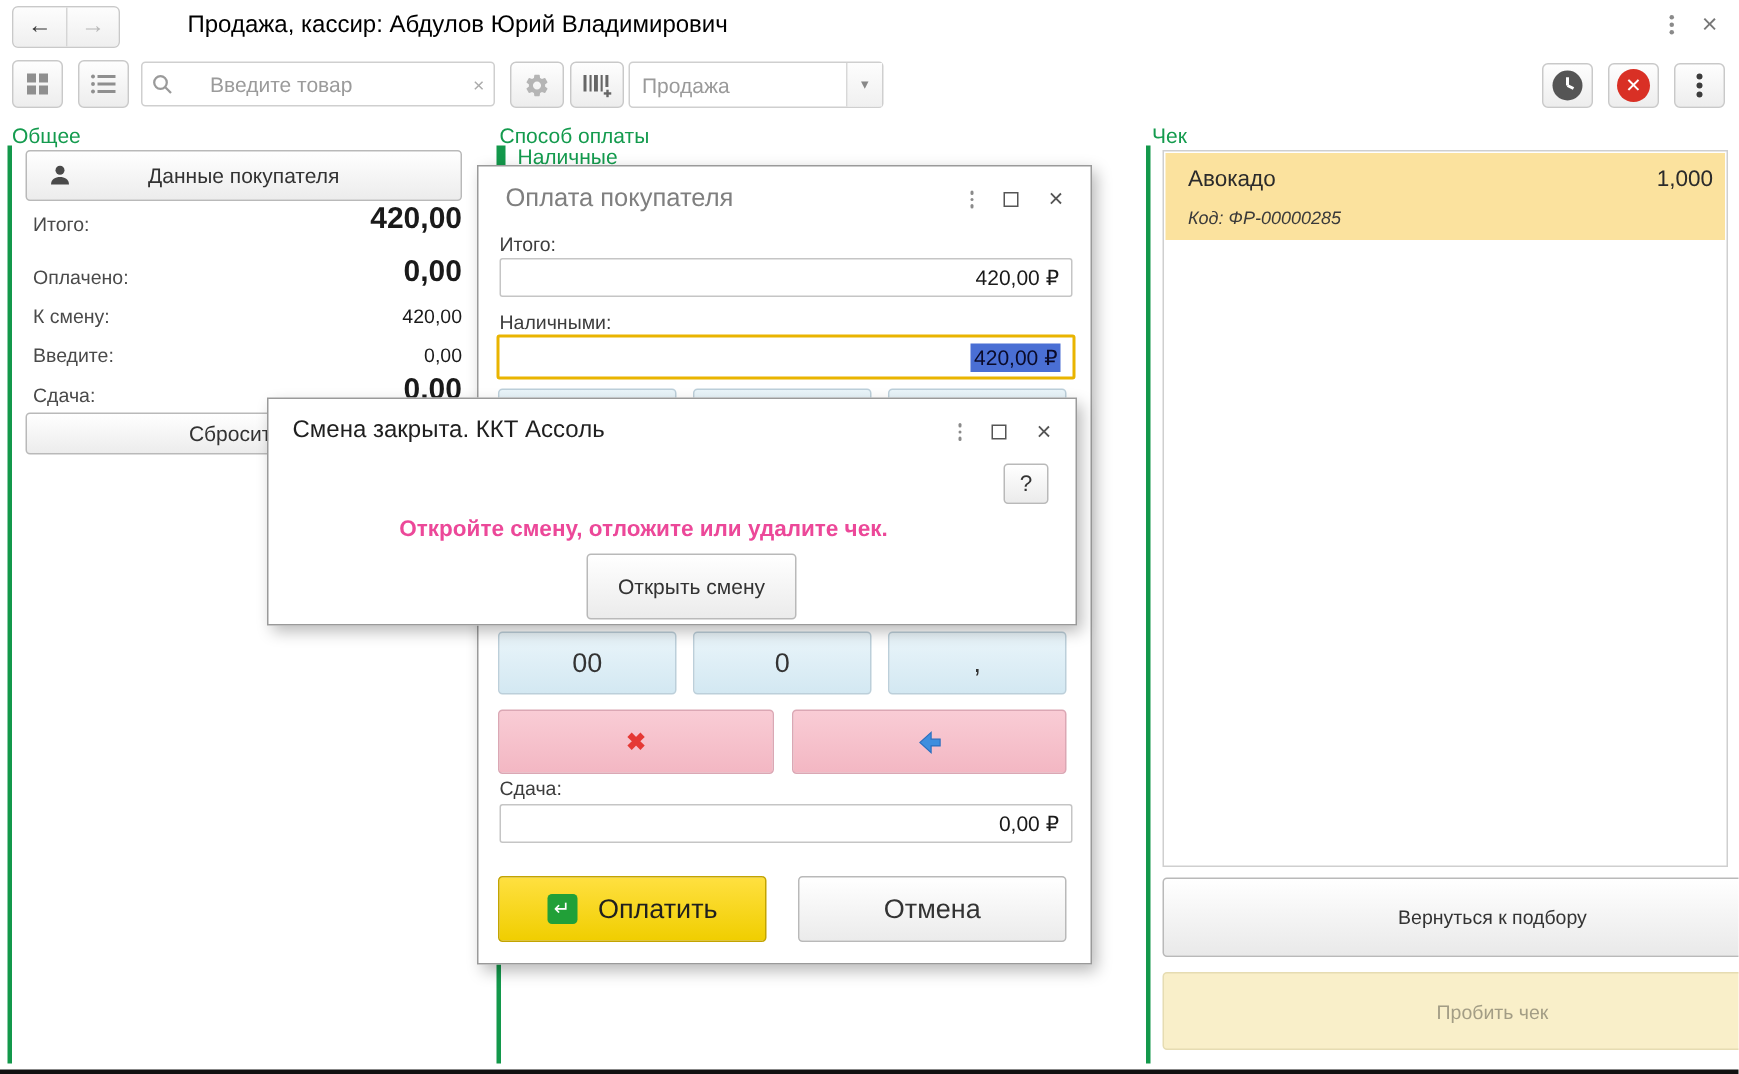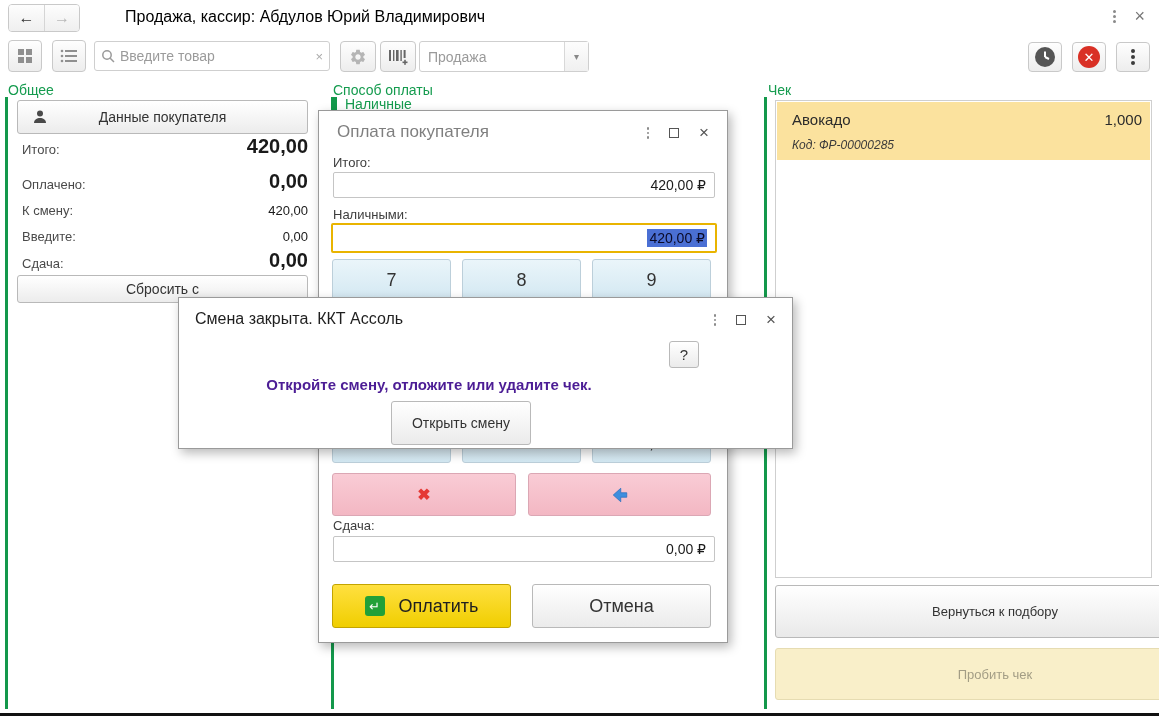--- a/index.html
+++ b/index.html
@@ -18,21 +18,21 @@
   .navbtn + .navbtn { border-left:1px solid #d5d5d5; }
   .page-title { position:absolute; left:125px; top:8px; font-size:16px; color:#000; white-space:nowrap; }
   .tb-right { position:absolute; right:14px; top:9px; display:flex; gap:18px; align-items:center; }
   .glyph-close { font-size:18px; color:#777; line-height:14px; }
   .vdots { display:flex; flex-direction:column; gap:2px; align-items:center; }
   .vdots i { width:3px; height:3px; background:#8a8a8a; border-radius:50%; }
 
   
   .toolbtn { position:absolute; top:40px; height:32px; border:1px solid #c9c9c9; border-radius:4px; background:linear-gradient(#fefefe,#ededed); display:flex; align-items:center; justify-content:center; }
   .search-box { position:absolute; left:94px; top:41px; width:236px; height:30px; border:1px solid #cfcfcf; border-radius:3px; background:#fff; display:flex; align-items:center; padding:0 6px; }
-  .search-box input { border:none; outline:none; flex:1; font-size:14px; color:#000000; font-family:inherit; min-width:0; }
+  .search-box input { border:none; outline:none; flex:1; font-size:14px; color:#000000; font-family:inherit; min-width:0;margin-left:20px; }
   .search-box input::placeholder { color:#9b9b9b; }
   .combo { position:absolute; left:419px; top:41px; width:170px; height:31px; border:1px solid #cfcfcf; border-radius:3px; background:#fff; display:flex; align-items:center; }
   .combo .val { flex:1; padding-left:8px; font-size:14px; color:#9a9a9a; }
   .combo .dd { width:24px; height:100%; border-left:1px solid #d8d8d8; background:linear-gradient(#fdfdfd,#f0f0f0); display:flex; align-items:center; justify-content:center; color:#888; font-size:10px; }
   .rt-btn { position:absolute; top:42px; width:34px; height:30px; border:1px solid #c9c9c9; border-radius:4px; background:linear-gradient(#fefefe,#ededed); display:flex; align-items:center; justify-content:center; }
   .redcircle { width:22px; height:22px; border-radius:50%; background:#d93025; color:#fff; font-size:13px; font-weight:bold; display:flex; align-items:center; justify-content:center; }
   .kebab i { width:4px; height:4px; background:#3c3c3c; border-radius:50%; display:block; margin:2px auto; }
 
   
   .col-header { position:absolute; font-size:14px; color:#149b4e; white-space:nowrap; }
@@ -65,21 +65,21 @@
   .closex { font-size:17px; color:#555; line-height:12px; }
   .fld-label { position:absolute; font-size:13px; color:#3d3d3d; }
   .fld { position:absolute; height:26px; border:1px solid #c5c5c5; border-radius:2px; background:#fff; display:flex; align-items:center; justify-content:flex-end; padding:0 8px; font-size:14px; color:#1a1a1a; }
   .fld.focused { border:2px solid #e9b400; height:30px; }
   .sel { background:#4a6fd4; color:#0a0a28; padding:1px 2px; }
   .np { position:absolute; height:42px; border:1px solid #bccfda; border-radius:3px; background:linear-gradient(#eaf5fa,#d3e8f2); font-size:18px; color:#333; display:flex; align-items:center; justify-content:center; font-family:inherit; }
   .np-pink { position:absolute; height:43px; border:1px solid #dba7b4; border-radius:3px; background:linear-gradient(#f9ccd5,#f3b7c3); display:flex; align-items:center; justify-content:center; }
   .ybtn { border:1px solid #c3a400; border-radius:3px; background:linear-gradient(#ffe040,#f0ce00); font-size:16px; color:#1f1f1f; display:flex; align-items:center; justify-content:center; font-family:inherit; }
   .wbtn { border:1px solid #b9b9b9; border-radius:3px; background:linear-gradient(#ffffff,#ebebeb); font-size:16px; color:#333; display:flex; align-items:center; justify-content:center; font-family:inherit; }
   .enter-ico { width:20px; height:20px; border-radius:3px; background:#21a038; color:#fff; font-size:13px; display:flex; align-items:center; justify-content:center; margin-right:14px; }
-  .msg-bold { position:absolute; font-size:15px; font-weight:bold; color:#4c1d95; text-align:center; }
+  .msg-bold { position:absolute; font-size:15px; font-weight:bold; color:#ec4899; text-align:center; }
   .default-frame { outline:2px solid #f2d00e; outline-offset:1px; }
 </style>
 </head>
 <body>
 
 <div class="titlebar">
   <div class="navgroup">
     <div class="navbtn">
         <span style="color:#333;">←</span>
       </div>
@@ -275,21 +275,21 @@
 
   <button class="ybtn abs" style="left:13px; top:473px; width:179px; height:44px; font-size:18px;">
     <span class="enter-ico">↵</span>
     <span>Оплатить</span>
   </button>
   <button class="wbtn abs" style="left:213px; top:473px; width:179px; height:44px; font-size:18px;">
     <span>Отмена</span>
   </button>
 </div>
 
-<div class="dialog" style="left:178px; top:265px; width:615px; height:152px; z-index:10;margin-top:32px;">
+<div class="dialog" style="left:178px; top:265px; width:540px; height:152px; z-index:10;">
   <div class="dlg-title-dark" style="left:16px; top:12px;">Смена закрыта. ККТ Ассоль</div>
   <div class="dlg-controls" style="right:16px; top:16px;">
     <div class="dots-sm">
         <i></i>
         <i></i>
         <i></i>
       </div>
     <div class="maxbox"></div>
     <div class="closex">×</div>
   </div>

